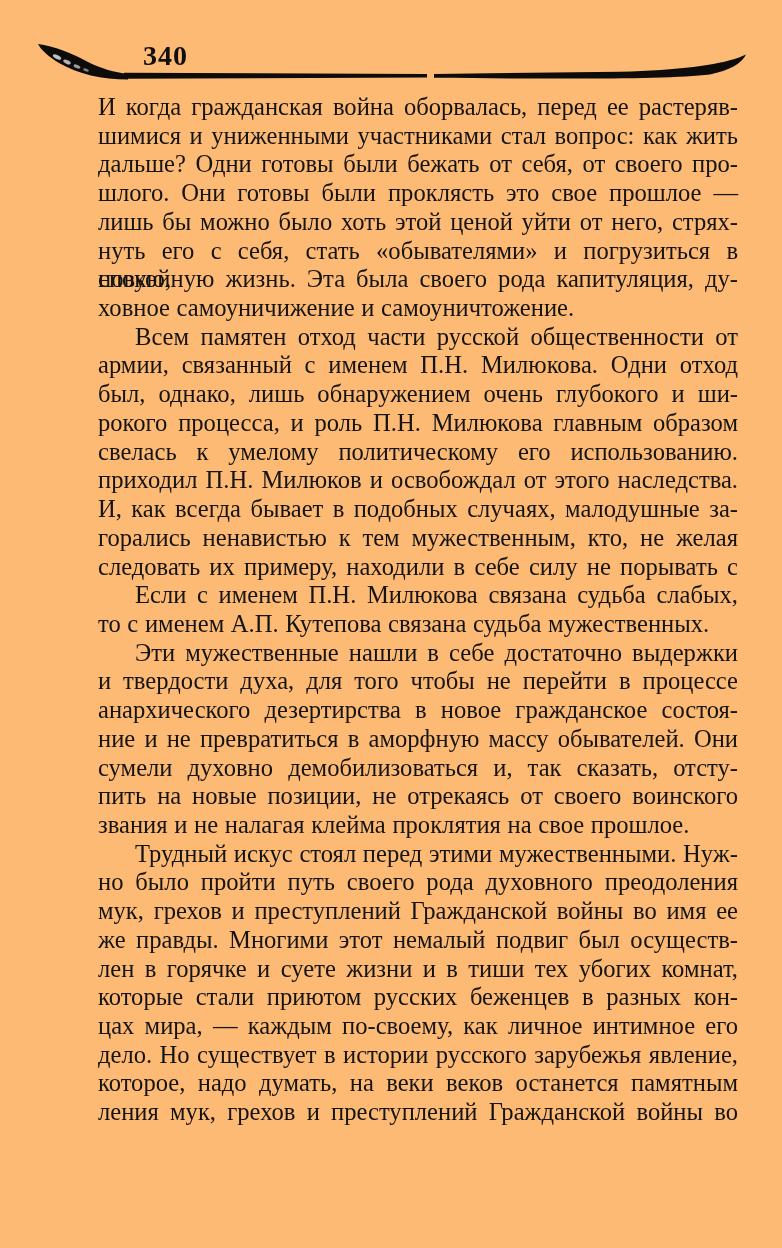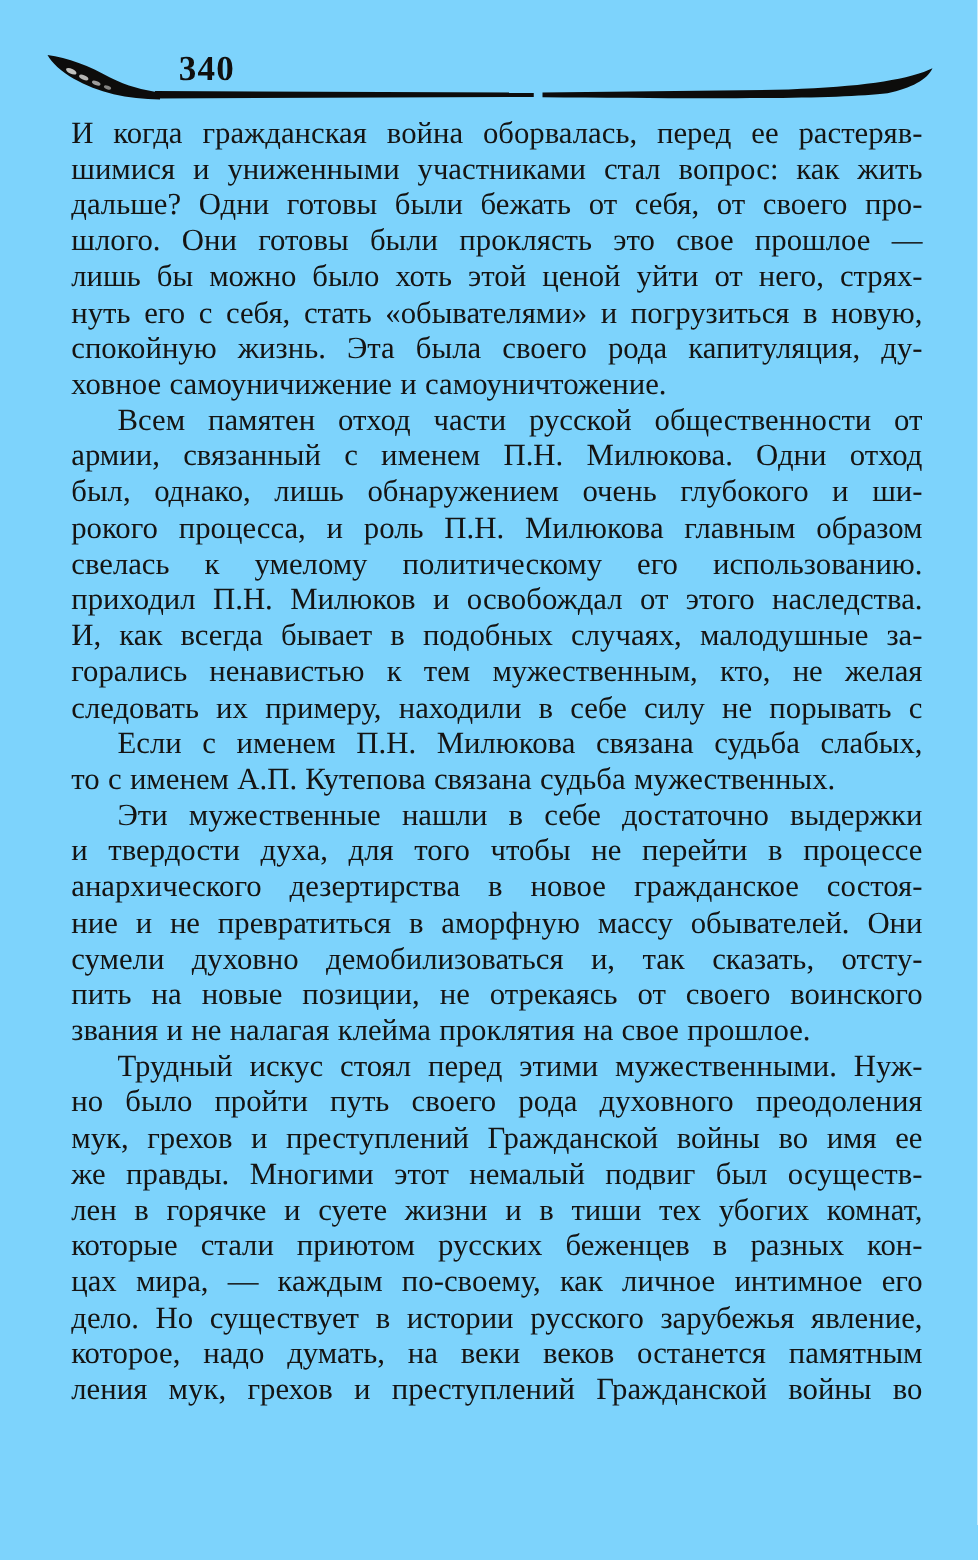--- a/index.html
+++ b/index.html
@@ -5,21 +5,21 @@
   * { margin: 0; padding: 0; box-sizing: border-box; }
   html, body {
     width: 782px; height: 1248px;
     background: #fbfbf9;
     font-family: "Liberation Serif", "DejaVu Serif", serif;
     overflow: hidden;
   }
   .page {
     position: relative;
     width: 782px; height: 1248px;
-    background: #7dd3fc;
+    background: #fdba74;
     color: #121110;
   }
   .page-header {
     position: absolute; top: 0; left: 0;
     width: 782px; height: 100px;
   }
   .header-art {
     position: absolute; top: 0; left: 0;
     width: 782px; height: 100px;
     display: block;
@@ -40,20 +40,21 @@
   .line {
     font-size: 24.6px;
     line-height: 28.72px;
     height: 28.72px;
     white-space: nowrap; 
     white-space: normal;
     text-align: justify;
     text-align-last: justify;
     word-spacing: 0.02em;
     color: #151413;
+    margin-left: 41px;
   }
   .line.endline {
     text-align-last: left;
   }
   .line.indent {
     text-indent: 37px;
   }
 </style>
 </head>
 <body>

